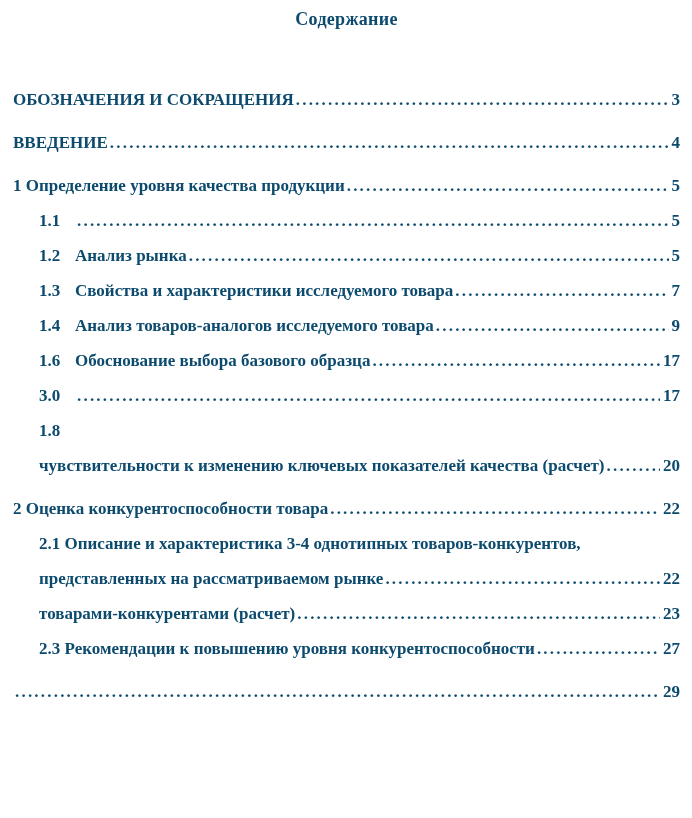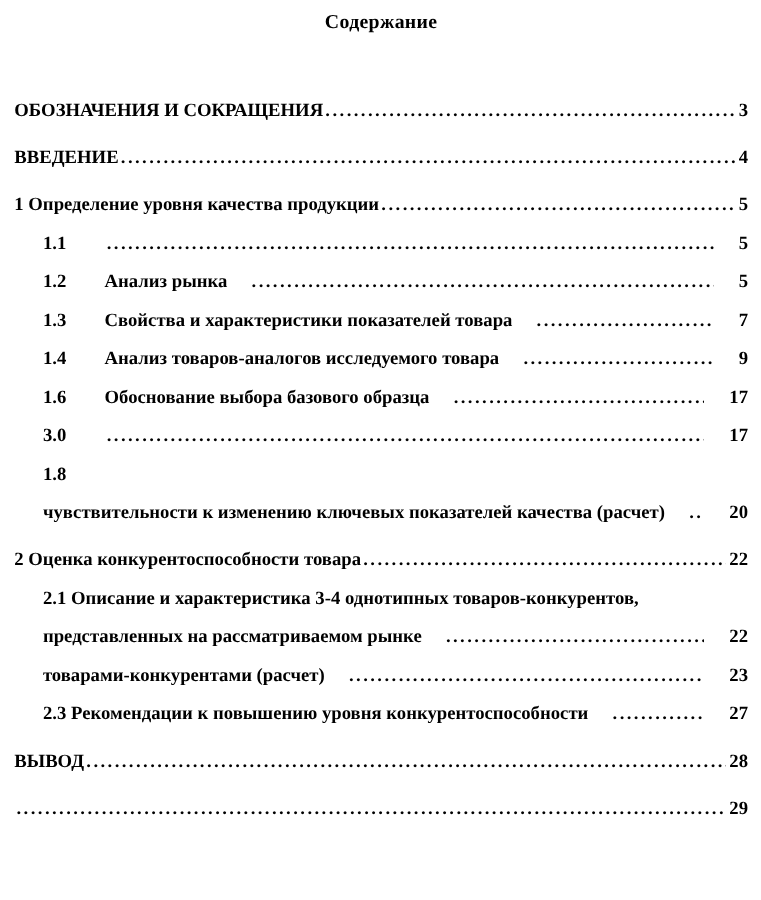--- a/index.html
+++ b/index.html
@@ -3,21 +3,21 @@
 <meta charset="utf-8">
 <style>
   html, body { margin: 0; padding: 0; background: #ffffff; }
   .doc {
     position: relative;
     width: 692px;
     height: 818px;
     box-sizing: border-box;
     padding: 8px 12px 0 13px;
     background: #ffffff;
-    color: #000000;
+    color: #0c4a6e;
     font-family: "Liberation Serif", serif;
     font-size: 17px;
     overflow: hidden;
   }
   .title {
     text-align: center;
     font-weight: bold;
     font-size: 18px;
     line-height: 22px;
     letter-spacing: 0.3px;
@@ -25,21 +25,21 @@
   .toc { margin-top: 60px; }
   .row {
     display: flex;
     align-items: baseline;
     height: 35px;
     white-space: nowrap;
     overflow: hidden;
     font-weight: bold;
   }
   .row.gap { margin-top: 8px; }
-  .row.ind { margin-left: 26px; gap: 20px; }
+  .row.ind { margin-left: 26px; }
   .num { flex: 0 0 36px; }
   .txt { flex: 0 0 auto; }
   .leader {
     flex: 1 1 0;
     min-width: 0;
     overflow: hidden;
     padding-left: 2px;
   }
   .leader::after {
     content: "...........................................................................................................................................................................................";
@@ -82,21 +82,21 @@
 
     <div class="row ind">
       <span class="num">1.2</span>
       <span class="txt">Анализ рынка</span>
       <span class="leader"></span>
       <span class="pg">5</span>
     </div>
 
     <div class="row ind">
       <span class="num">1.3</span>
-      <span class="txt">Свойства и характеристики показателей товара</span>
+      <span class="txt">Свойства и характеристики исследуемого товара</span>
       <span class="leader"></span>
       <span class="pg">7</span>
     </div>
 
     <div class="row ind">
       <span class="num">1.4</span>
       <span class="txt">Анализ товаров-аналогов исследуемого товара</span>
       <span class="leader"></span>
       <span class="pg">9</span>
     </div>
@@ -147,25 +147,20 @@
       <span class="leader"></span>
       <span class="pg">23</span>
     </div>
 
     <div class="row ind">
       <span class="txt">2.3 Рекомендации к повышению уровня конкурентоспособности</span>
       <span class="leader"></span>
       <span class="pg">27</span>
     </div>
 
-    <div class="row gap">
-      <span class="txt">ВЫВОД</span>
-      <span class="leader"></span>
-      <span class="pg">28</span>
-    </div>
 
     <div class="row gap">
       <span class="leader"></span>
       <span class="pg">29</span>
     </div>
 
   </div>
 </div>
 
 </body></html>

